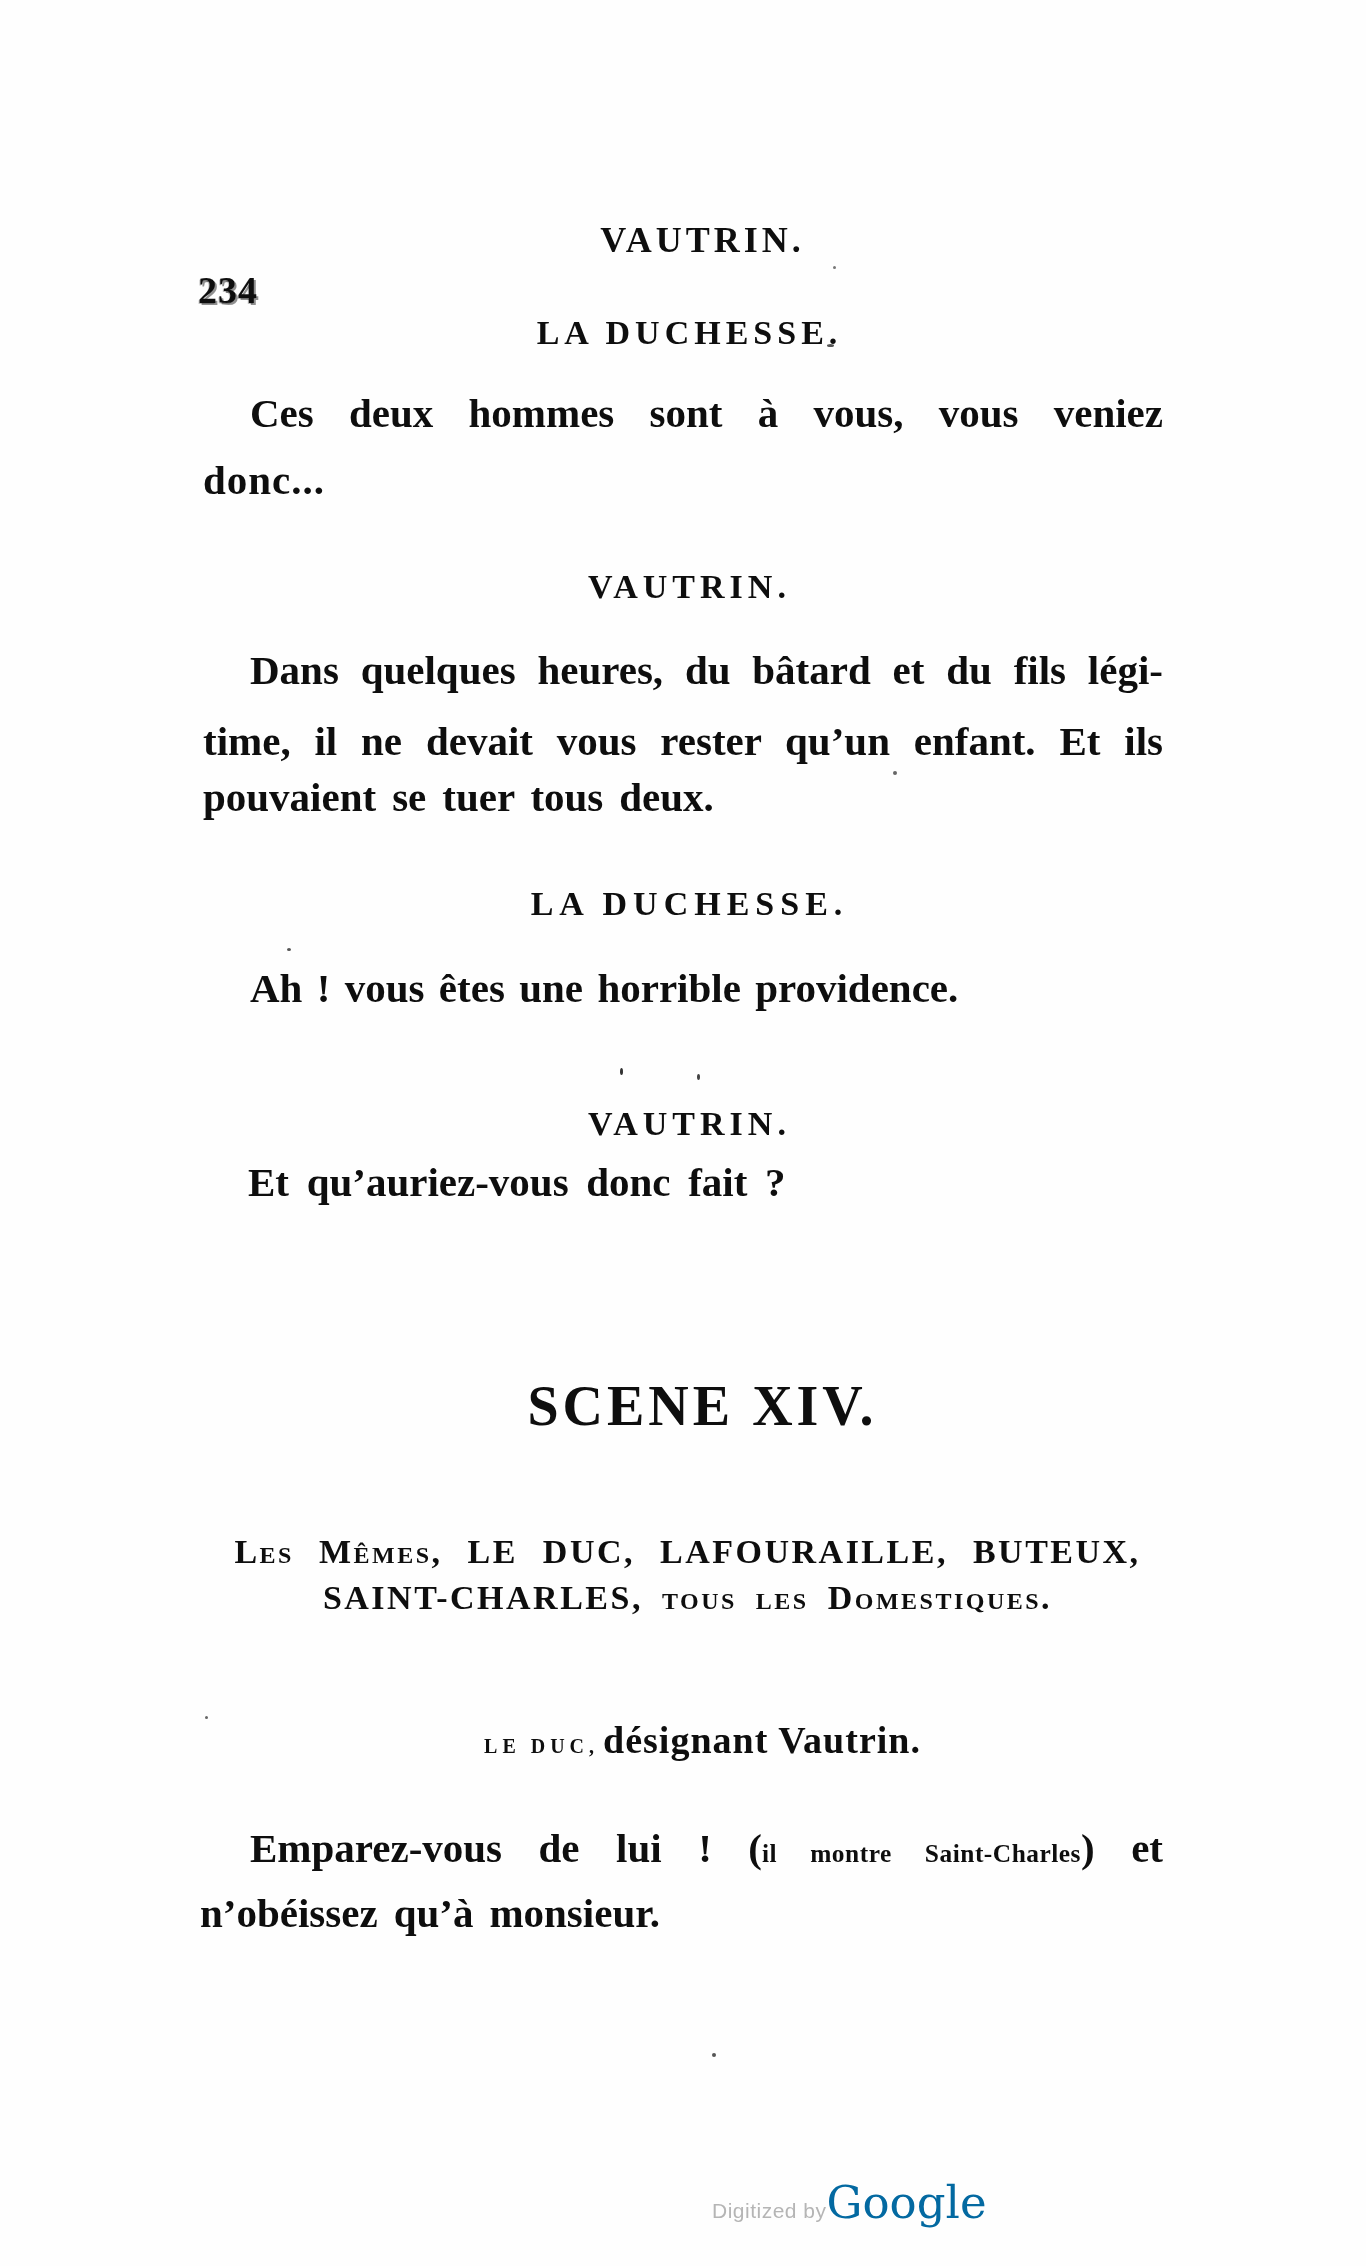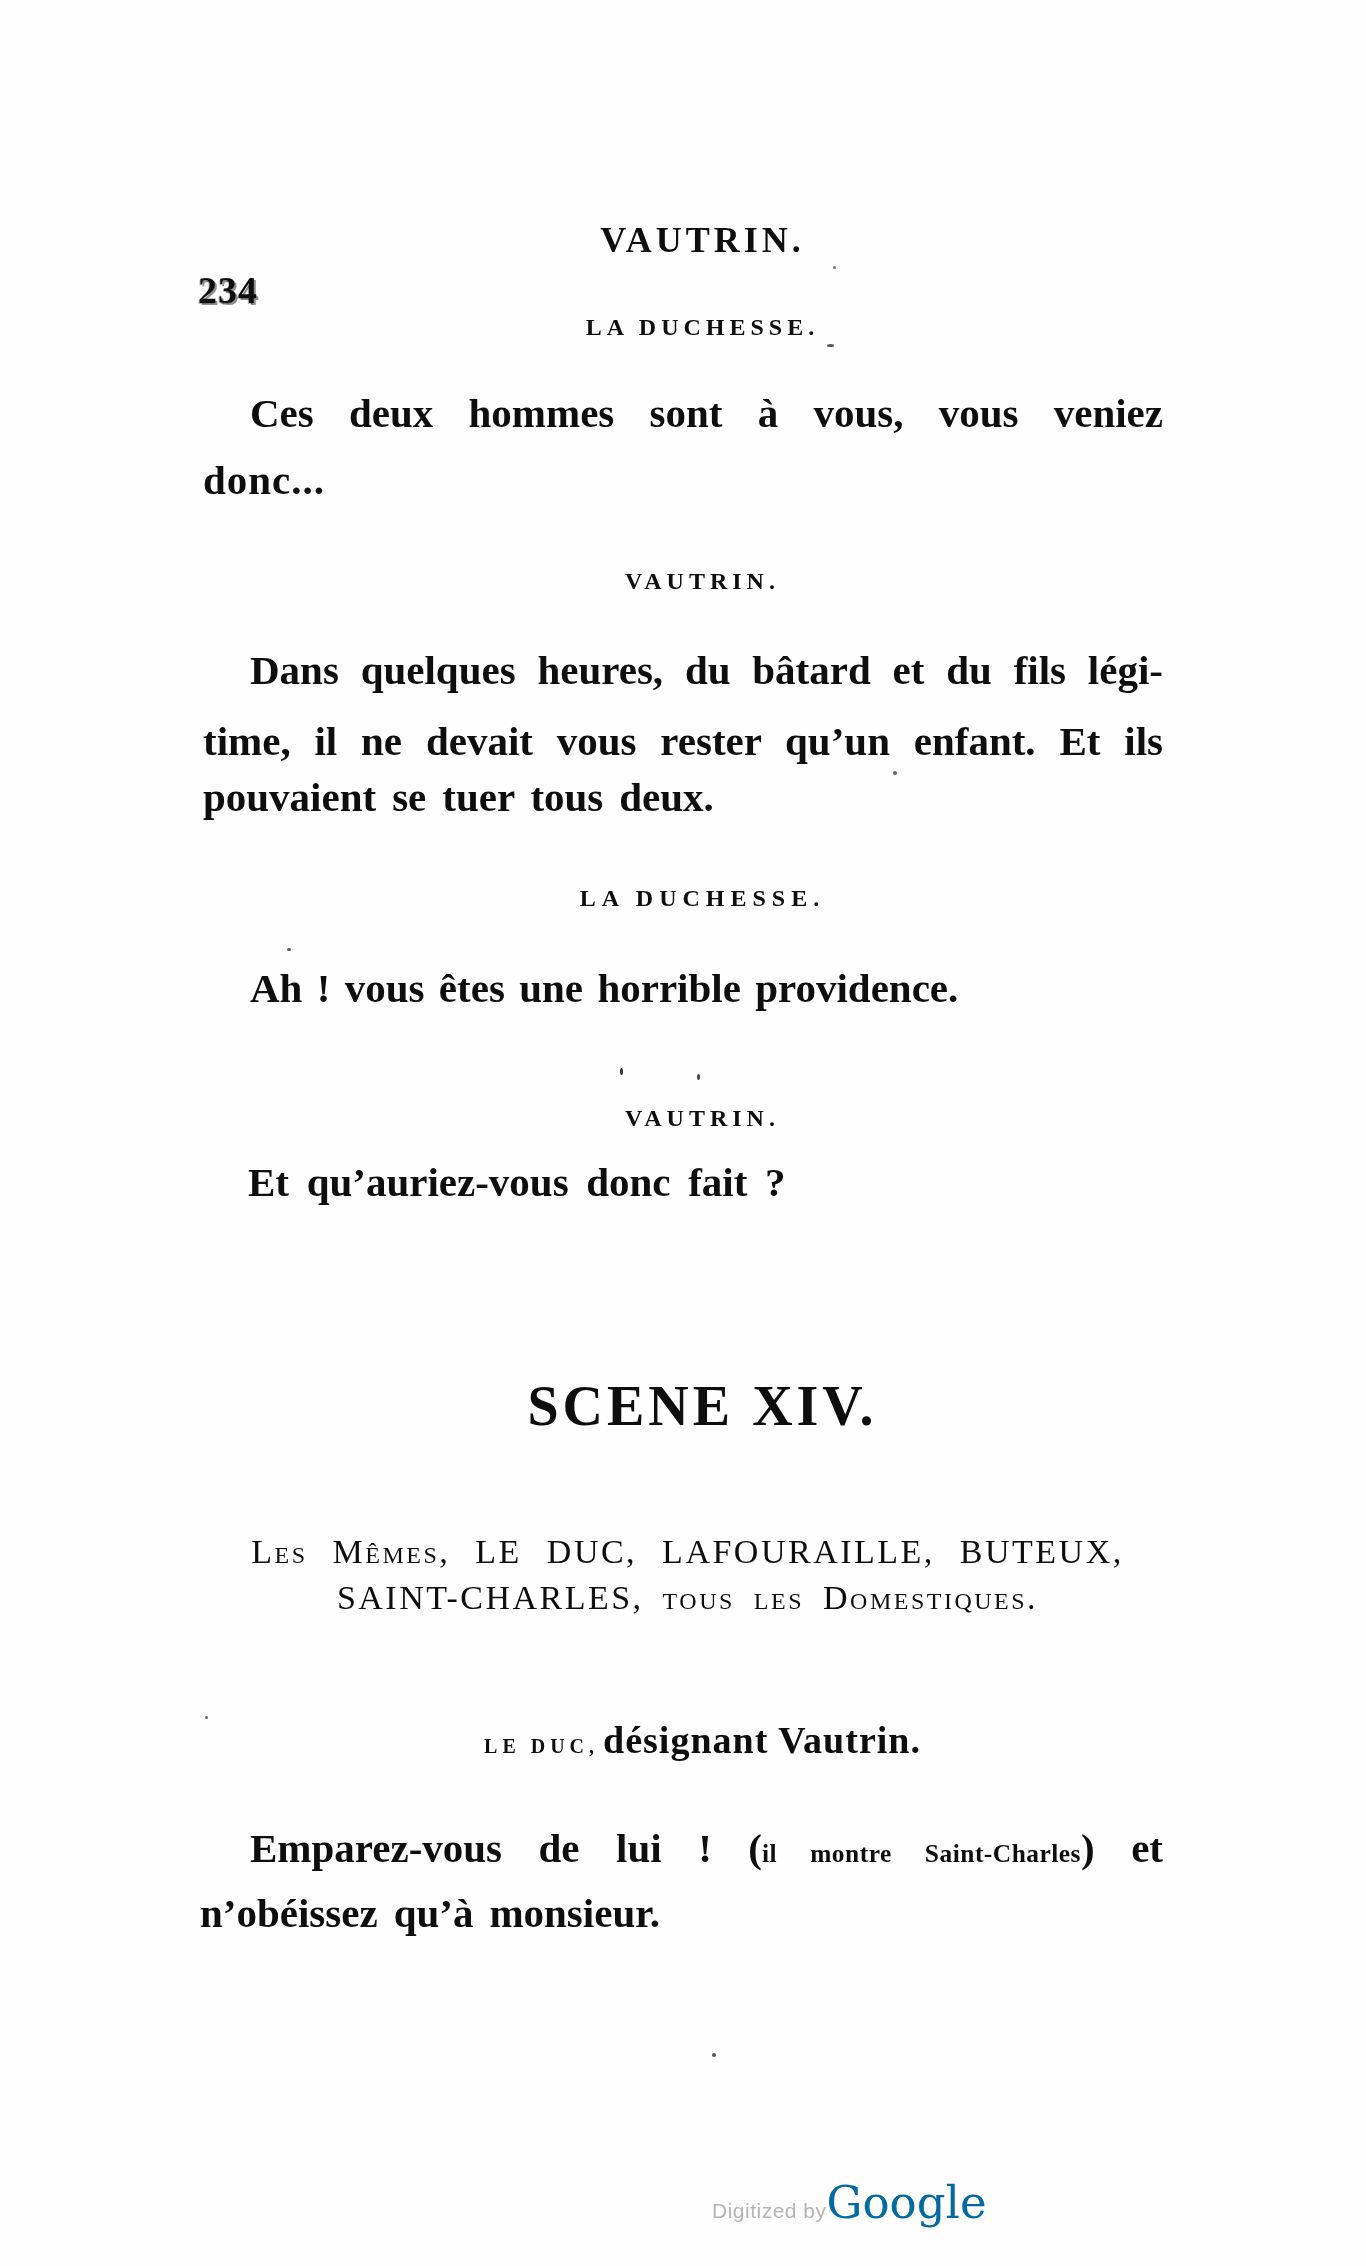--- a/index.html
+++ b/index.html
@@ -16,22 +16,22 @@
     letter-spacing:1px;
     text-shadow:2px 2px 0 rgba(10,10,10,0.45), -1px 1px 0 rgba(10,10,10,0.25);
     margin-top:48px;
   }
   .running-title{
     left:215px;width:975px;top:219px;text-align:center;
     font-size:36px;font-weight:700;letter-spacing:4px;
   }
   
   .speaker{
-    left:215px;width:975px;text-align:center;
-    font-size:24px;font-weight:700;letter-spacing:5px;
+    left:202px;width:975px;text-align:center;
+    font-size:34px;font-weight:700;letter-spacing:5px;
   }
   .speaker.s1{top:314px;}
   .speaker.s2{top:568px;}
   .speaker.s3{top:885px;letter-spacing:6px;}
   .speaker.s4{top:1105px;}
   
   .bodyline{
     font-size:41px;font-weight:700;line-height:1.18;
     word-spacing:0.14em;white-space:nowrap;
   }
@@ -49,21 +49,21 @@
   .p5l2{left:200px;top:1889px;}
   .stage-inline{font-size:0.62em;font-weight:700;letter-spacing:0.5px;}
   
   .scene-heading{
     left:215px;width:975px;top:1374px;text-align:center;
     font-size:56px;font-weight:700;letter-spacing:4px;
   }
   
   .cast{
     left:200px;width:975px;text-align:center;
-    font-size:34px;font-weight:400;font-variant:small-caps;
+    font-size:34px;font-weight:700;font-variant:small-caps;
     letter-spacing:2.5px;word-spacing:14px;
   }
   .cast.l1{top:1533px;}
   .cast.l2{top:1579px;word-spacing:8px;}
   
   .direction{
     left:215px;width:975px;top:1718px;text-align:center;
   }
   .direction .name{font-size:20px;font-weight:700;letter-spacing:5px;}
   .direction .desc{font-size:38px;font-weight:700;letter-spacing:1px;}

